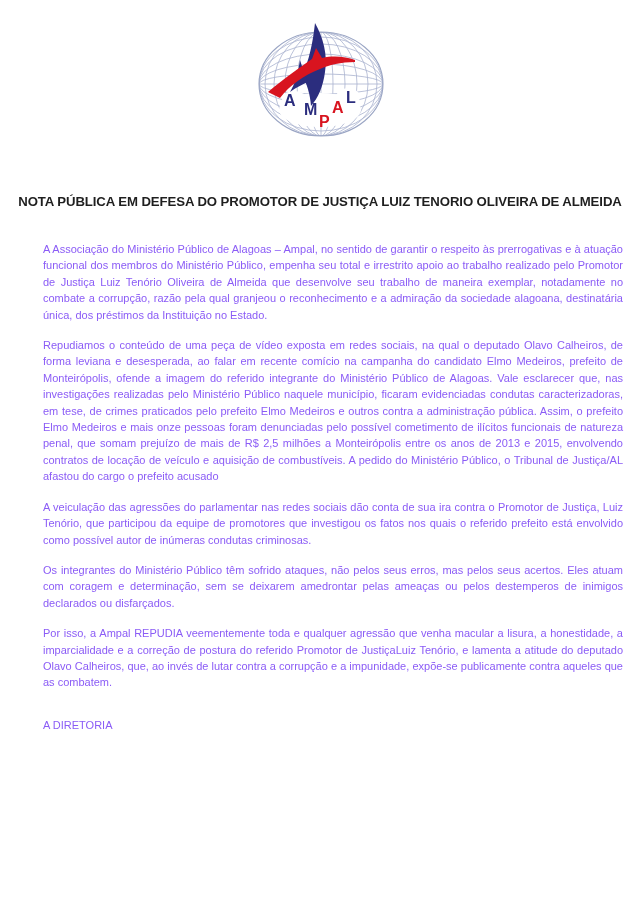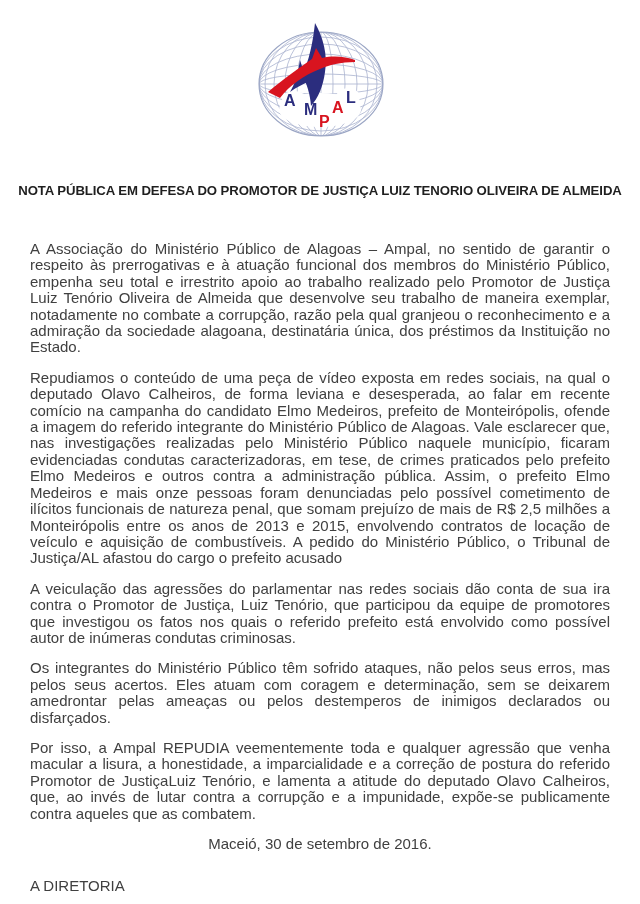--- a/index.html
+++ b/index.html
@@ -17,33 +17,33 @@
   }
   .logo-block svg{display:block;margin:0 auto;}
   .org-caption{
     margin-top:0px;
     color:#2b3b94;
     font-size:9.5px;
     font-weight:bold;
     letter-spacing:0.2px;
   }
   .doc-title{
-    position:absolute;top:183px;left:10px;right:10px;
+    position:absolute;top:194px;left:10px;right:10px;
     margin:0;
     text-align:center;
     font-size:13.2px;
     font-weight:bold;
     color:#1f1f1f;
     letter-spacing:-0.1px;
   }
   .doc-body{
-    position:absolute;top:241px;left:30px;width:580px;
-    font-size:15px;
+    position:absolute;top:241px;left:43px;width:580px;
+    font-size:11px;
     line-height:16.4px;
-    color:#404040;
+    color:#8b5cf6;
     text-align:justify;
   }
   .doc-body p{margin:0 0 14px 0;}
   .date-line{
     text-align:center !important;
     margin:14px 0 0 0 !important;
   }
   .signature{
     text-align:left;
     margin:26px 0 0 0 !important;
@@ -103,17 +103,16 @@
   </div>
 
   <h1 class="doc-title">NOTA PÚBLICA EM DEFESA DO PROMOTOR DE JUSTIÇA LUIZ TENORIO OLIVEIRA DE ALMEIDA</h1>
 
   <div class="doc-body">
     <p>A Associação do Ministério Público de Alagoas – Ampal, no sentido de garantir o respeito às prerrogativas e à atuação funcional dos membros do Ministério Público, empenha seu total e irrestrito apoio ao trabalho realizado pelo Promotor de Justiça Luiz Tenório Oliveira de Almeida que desenvolve seu trabalho de maneira exemplar, notadamente no combate a corrupção, razão pela qual granjeou o reconhecimento e a admiração da sociedade alagoana, destinatária única, dos préstimos da Instituição no Estado.</p>
     <p>Repudiamos o conteúdo de uma peça de vídeo exposta em redes sociais, na qual o deputado Olavo Calheiros, de forma leviana e desesperada, ao falar em recente comício na campanha do candidato Elmo Medeiros, prefeito de Monteirópolis, ofende a imagem do referido integrante do Ministério Público de Alagoas. Vale esclarecer que, nas investigações realizadas pelo Ministério Público naquele município, ficaram evidenciadas condutas caracterizadoras, em tese, de crimes praticados pelo prefeito Elmo Medeiros e outros contra a administração pública. Assim, o prefeito Elmo Medeiros e mais onze pessoas foram denunciadas pelo possível cometimento de ilícitos funcionais de natureza penal, que somam prejuízo de mais de R$ 2,5 milhões a Monteirópolis entre os anos de 2013 e 2015, envolvendo contratos de locação de veículo e aquisição de combustíveis. A pedido do Ministério Público, o Tribunal de Justiça/AL afastou do cargo o prefeito acusado</p>
     <p>A veiculação das agressões do parlamentar nas redes sociais dão conta de sua ira contra o Promotor de Justiça, Luiz Tenório, que participou da equipe de promotores que investigou os fatos nos quais o referido prefeito está envolvido como possível autor de inúmeras condutas criminosas.</p>
     <p>Os integrantes do Ministério Público têm sofrido ataques, não pelos seus erros, mas pelos seus acertos. Eles atuam com coragem e determinação, sem se deixarem amedrontar pelas ameaças ou pelos destemperos de inimigos declarados ou disfarçados.</p>
     <p>Por isso, a Ampal REPUDIA veementemente toda e qualquer agressão que venha macular a lisura, a honestidade, a imparcialidade e a correção de postura do referido Promotor de JustiçaLuiz Tenório, e lamenta a atitude do deputado Olavo Calheiros, que, ao invés de lutar contra a corrupção e a impunidade, expõe-se publicamente contra aqueles que as combatem.</p>
-    <p class="date-line">Maceió, 30 de setembro de 2016.</p>
     <p class="signature">A DIRETORIA</p>
   </div>
 
 </div>
 
 </body></html>

